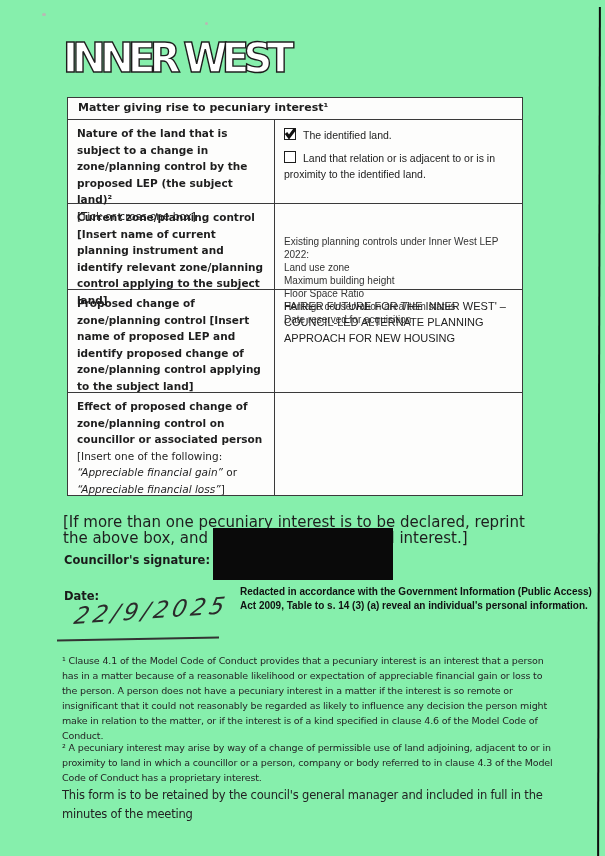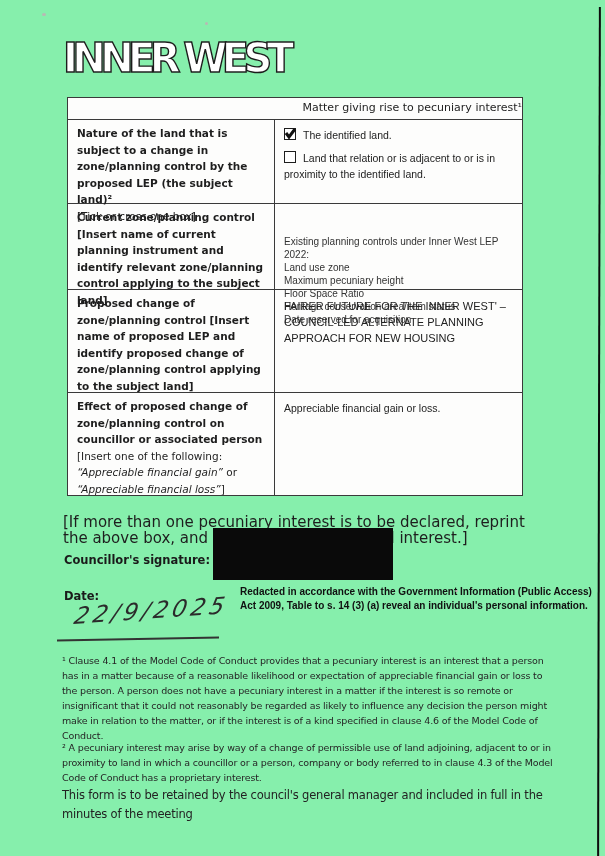--- a/index.html
+++ b/index.html
@@ -10,21 +10,21 @@
   }
   
   .logo{position:absolute;left:62px;top:33px;}
   
   .form-table{
     position:absolute;left:67px;top:97px;width:454px;
     border:1.5px solid #3a3a3a;background:#fdfdfc;
   }
   .tbl-header{
     box-sizing:border-box;height:22px;border-bottom:1.5px solid #3a3a3a;
-    font-size:11px;font-weight:400;padding:3px 0 0 10px;color:#1e1e1e;text-align:right;
+    font-size:11px;font-weight:700;padding:3px 0 0 10px;color:#1e1e1e;
   }
   .tbl-row{display:flex;box-sizing:border-box;border-bottom:1.5px solid #3a3a3a;}
   .tbl-row:last-child{border-bottom:none;}
   .row-1{height:84px}.row-2{height:86px}.row-3{height:103px}.row-4{height:102px}
   .cell-l{
     box-sizing:border-box;width:207px;border-right:1.5px solid #3a3a3a;
     padding:5px 8px 0 9px;font-size:10.5px;line-height:16.5px;color:#1e1e1e;
   }
   .cell-l .main{font-weight:600;}
   .cell-l .bracket{font-weight:400;}
@@ -121,21 +121,21 @@
     </div>
 
     <div class="tbl-row row-2">
       <div class="cell-l">
         <span class="main">Current zone/planning control</span>
         <span class="bracket-bold">[Insert name of current planning instrument and identify relevant zone/planning control applying to the subject land]</span>
       </div>
       <div class="cell-r small">
         <div>Existing planning controls under Inner West LEP 2022:</div>
         <div>Land use zone</div>
-        <div>Maximum pecuniary height</div>
+        <div>Maximum building height</div>
         <div>Floor Space Ratio</div>
         <div>Heritage conservation area/item status</div>
         <div>Date reserved for acquisition</div>
       </div>
     </div>
 
     <div class="tbl-row row-3">
       <div class="cell-l">
         <span class="main">Proposed change of zone/planning control</span>
         <span class="bracket-bold">[Insert name of proposed LEP and identify proposed change of zone/planning control applying to the subject land]</span>
@@ -144,23 +144,20 @@
         <span>FAIRER FUTURE FOR THE INNER WEST' – COUNCIL-LED ALTERNATE PLANNING APPROACH FOR NEW HOUSING</span>
       </div>
     </div>
 
     <div class="tbl-row row-4">
       <div class="cell-l">
         <span class="main">Effect of proposed change of zone/planning control on councillor or associated person</span>
         <div class="bracket">[Insert one of the following:</div>
         <div class="bracket"><span class="ital">“Appreciable financial gain”</span><span> or</span></div>
         <div class="bracket"><span class="ital">“Appreciable financial loss”</span><span>]</span></div>
-      </div>
-      <div class="cell-r">
-        <span>Appreciable financial gain or loss.</span>
       </div>
     </div>
   </div>
 
   <div class="reprint-note">[If more than one pecuniary interest is to be declared, reprint the above box, and fill in for each additional interest.]</div>
 
   <div class="sig-label">Councillor's signature:</div>
   <div class="sig-redaction"></div>
 
   <div class="date-label">Date:</div>

